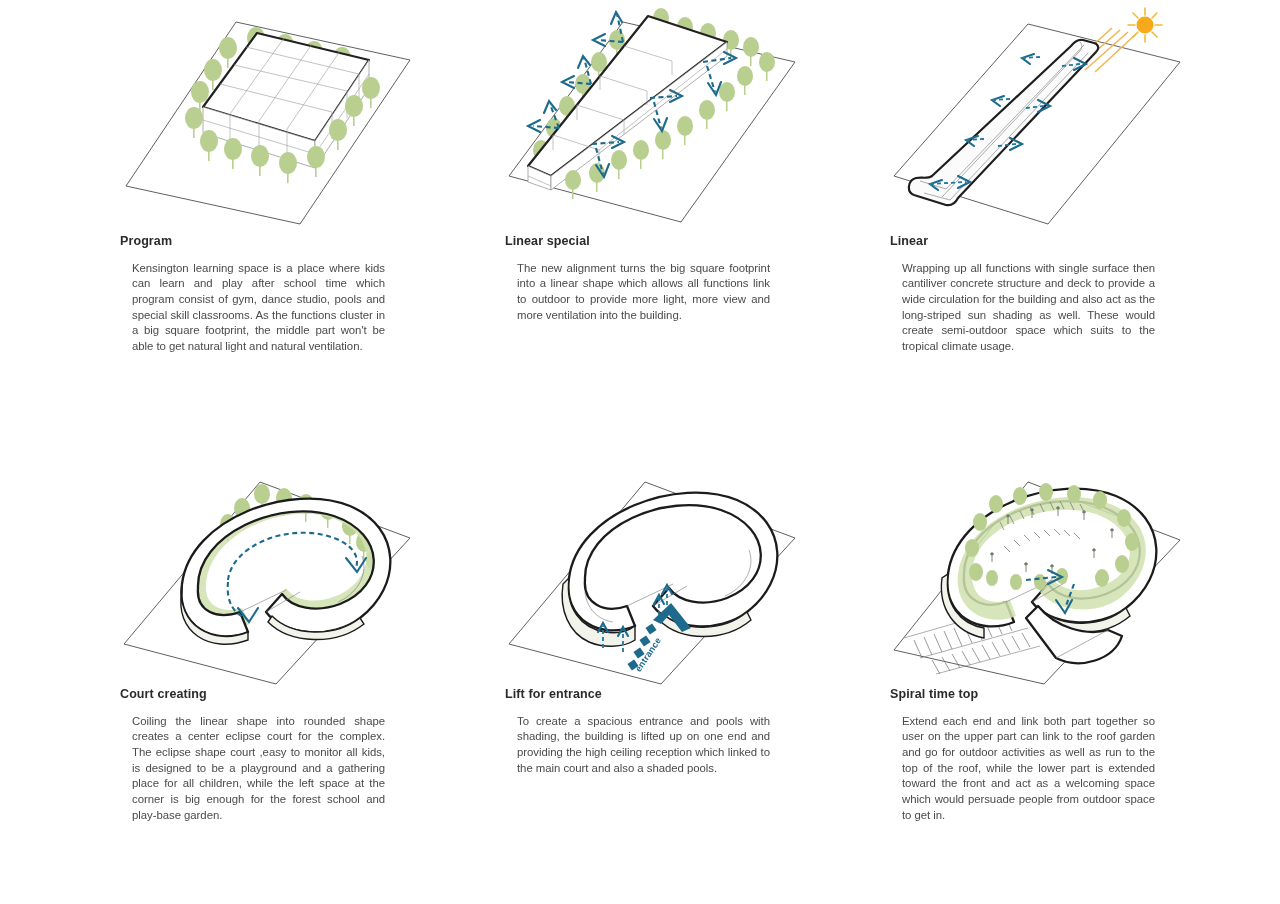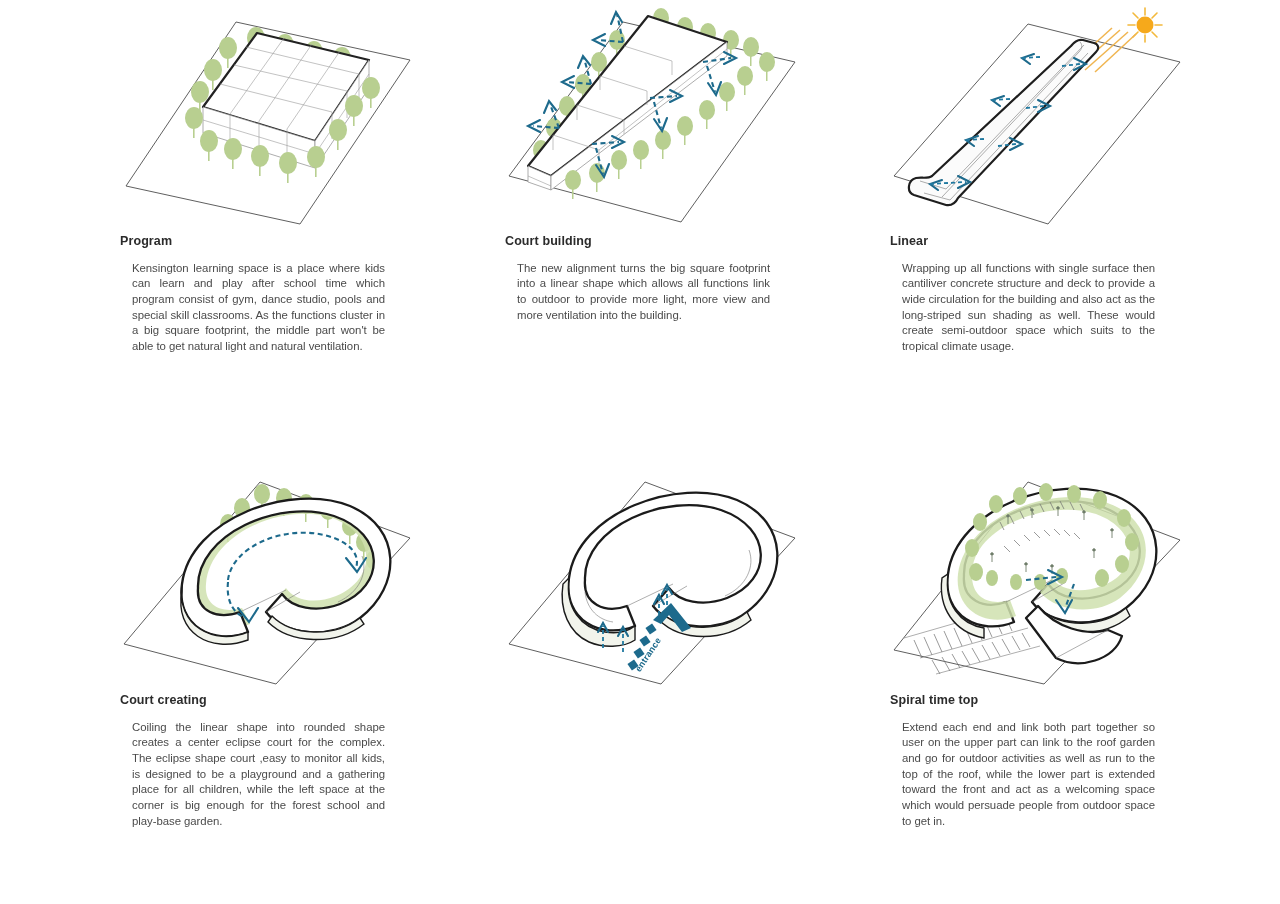--- a/index.html
+++ b/index.html
@@ -30,21 +30,21 @@
     width:330px;height:235px;
   }
   .panel.row2 .figure{top:8px;}
   .figure svg{display:block;width:100%;height:100%;overflow:visible;}
   .caption{
     position:absolute;
     left:10px;
     top:235px;
     width:277px;
   }
-  .panel.row2 .caption{top:242px;}
+  .panel.row2 .caption{top:236px;}
   .cap-title{
     font-size:12.5px;
     font-weight:bold;
     color:#2b2b2b;
     letter-spacing:.1px;
     margin:0 0 10px 0;
     line-height:1.1;
   }
   .cap-body{
     font-size:11.4px;
@@ -360,21 +360,21 @@
               <path class="arrow" d="M117,136 L129,142 L117,148"></path>
             </g>
           <g>
               <path class="arrow-d" d="M101,148 L108,174"></path>
               <path class="arrow" d="M101,165 L109,177 L114,164"></path>
             </g>
         </g>
       </svg>
     </div>
     <div class="caption">
-      <h3 class="cap-title">Court building</h3>
+      <h3 class="cap-title">Linear special</h3>
       <p class="cap-body">The new alignment turns the big square footprint into a linear shape which allows all functions link to outdoor to provide more light, more view and more ventilation into the building.</p>
     </div>
   </div>
 
   <div class="panel row1">
     <div class="figure">
       <svg viewBox="0 0 330 235">
         <polygon class="site" points="14,176 148,24 300,62 168,224"></polygon>
 
         <g>
@@ -549,20 +549,24 @@
           <path fill="#1d6a8c" d="M158,160 L176,143 L196,168 L187,172 L174,155 L166,164 Z"></path>
           <g fill="#1d6a8c">
             <rect x="152" y="165" width="8" height="8" transform="rotate(-34 156 169)"></rect>
             <rect x="146" y="177" width="8" height="8" transform="rotate(-34 150 181)"></rect>
             <rect x="140" y="189" width="8" height="8" transform="rotate(-34 144 193)"></rect>
             <rect x="134" y="201" width="8" height="8" transform="rotate(-34 138 205)"></rect>
           </g>
         </g>
       </svg>
       <div class="ent-label" style="left:138px;top:208px;">entrance</div>
+    </div>
+    <div class="caption">
+      <h3 class="cap-title">Lift for entrance</h3>
+      <p class="cap-body">To create a spacious entrance and pools with shading, the building is lifted up on one end and providing the high ceiling reception which linked to the main court and also a shaded pools.</p>
     </div>
   </div>
 
   <div class="panel row2">
     <div class="figure">
       <svg viewBox="0 0 330 235">
         <polygon class="site" points="14,190 148,22 300,80 164,224"></polygon>
 
         <g>
           <path class="thin" d="M24,178 L128,148"></path>

